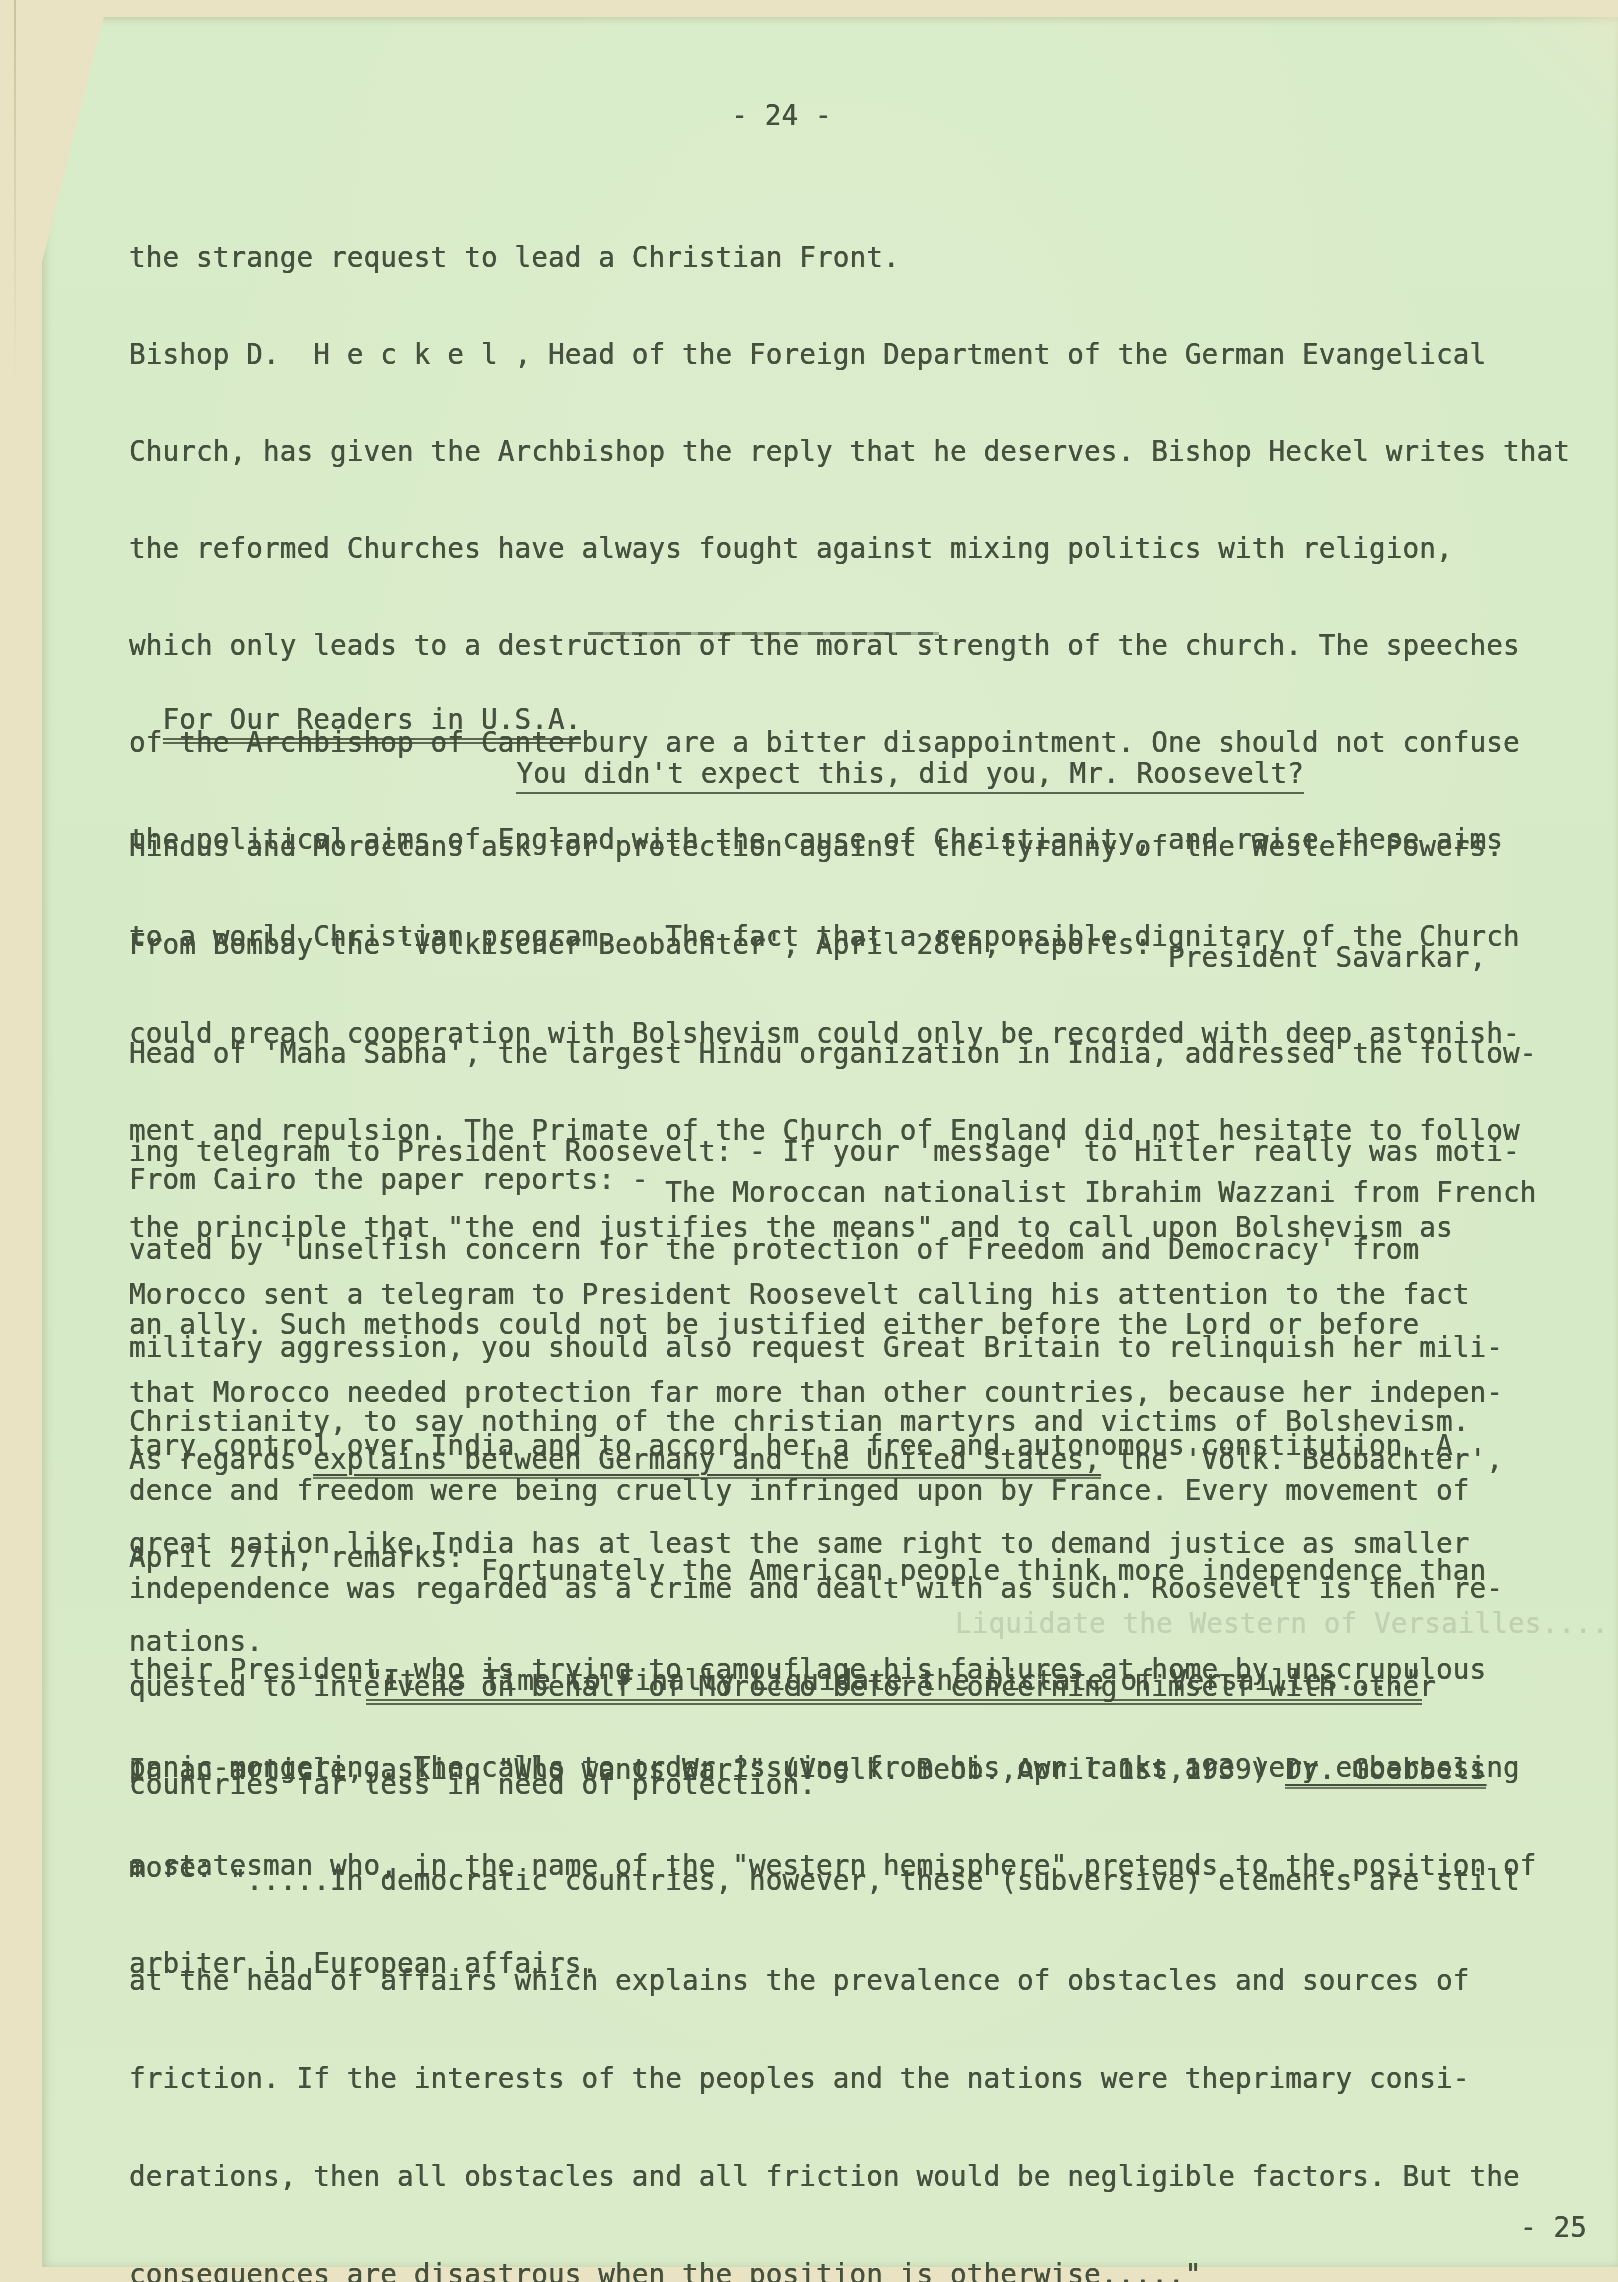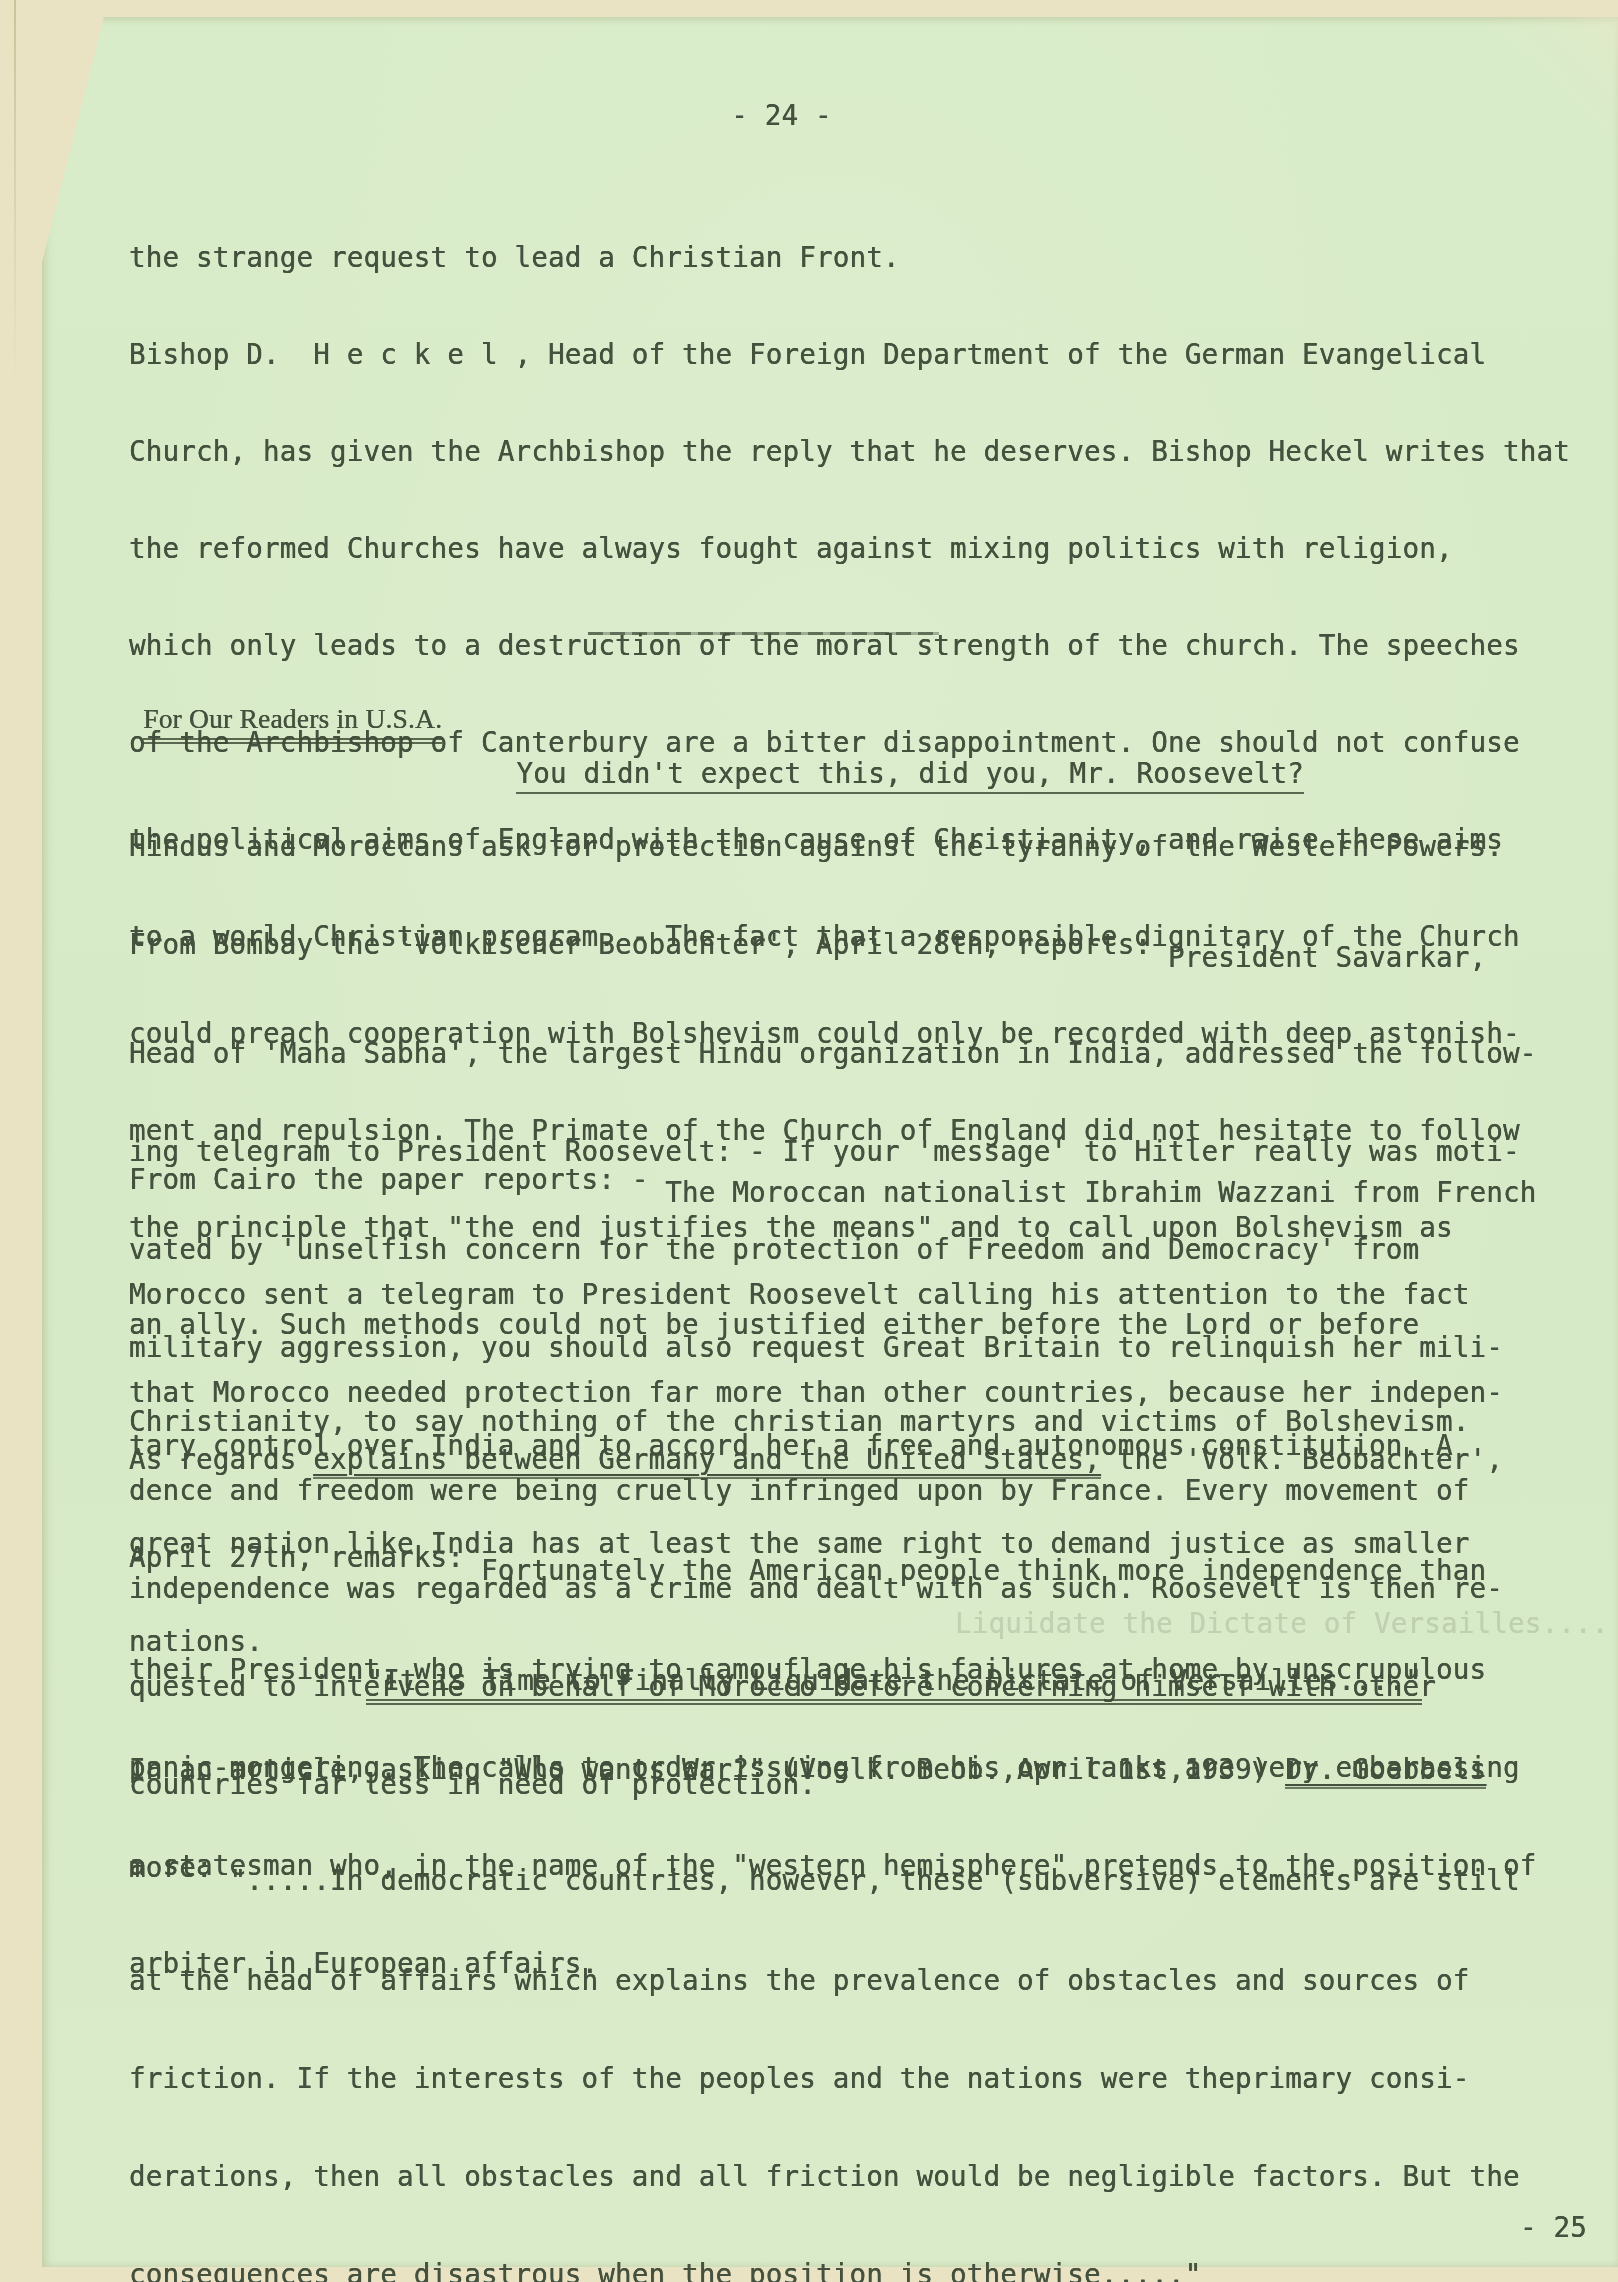--- a/index.html
+++ b/index.html
@@ -76,21 +76,21 @@
   <div class="ln">to a world Christian program. - The fact that a responsible dignitary of the Church</div>
   <div class="ln">could preach cooperation with Bolshevism could only be recorded with deep astonish-</div>
   <div class="ln">ment and repulsion. The Primate of the Church of England did not hesitate to follow</div>
   <div class="ln">the principle that "the end justifies the means" and to call upon Bolshevism as</div>
   <div class="ln">an ally. Such methods could not be justified either before the Lord or before</div>
   <div class="ln">Christianity, to say nothing of the christian martyrs and victims of Bolshevism.</div>
 </div>
 
 <div class="divider"></div>
 
-<div class="tw" style="left:129px;top:671px;font-family:Liberation Serif, serif;">
+<div class="tw" style="left:129px;top:671px;">
   <span class="ul-double">For Our Readers in U.S.A.</span>
 </div>
 
 <div class="tw block center" style="top:725px;">
   <span class="ul-single">You didn't expect this, did you, Mr. Roosevelt?</span>
 </div>
 
 <div class="tw block lh37" style="top:765px;">
   <div class="ln">Hindus and Moroccans ask for protection against the tyranny of the Western Powers.</div>
   <div class="ln"><span>From Bombay the 'Völkischer Beobachter', April 28th, reports: </span><span class="shift">President Savarkar,</span></div>
@@ -115,21 +115,21 @@
 
 <div class="tw block lh37" style="top:1378px;">
   <div class="ln"><span>As regards </span><span class="ul-phrase">explains between Germany and the United States,</span><span> the 'Völk. Beobachter',</span></div>
   <div class="ln"><span>April 27th, remarks: </span><span class="shift">Fortunately the American people think more independence than</span></div>
   <div class="ln gap15">their President, who is trying to camouflage his failures at home by unscrupulous</div>
   <div class="ln">panic-mongering. The calls to order issuing from his own ranks are very embarassing</div>
   <div class="ln">a statesman who, in the name of the "western hemisphere" pretends to the position of</div>
   <div class="ln">arbiter in European affairs.</div>
 </div>
 
-<div class="tw ghost" style="left:955px;top:1607px;width:661px;overflow:hidden;">Liquidate the Dictate of Versailles....</div>
+<div class="tw ghost" style="left:955px;top:1607px;width:661px;overflow:hidden;">Liquidate the Western of Versailles....</div>
 <div class="tw block center" style="top:1632px;">
   <span class="ul-double">"It is Time to Finally Liquidate the Dictate of Versailles...."</span>
 </div>
 
 <div class="tw block lh365" style="top:1688px;">
   <div class="ln"><span>In an article, asking "Who wants War?" (Voelk. Beob.,April 1st,1939) </span><span class="ul-phrase">Dr. Goebbels</span></div>
   <div class="ln"><span>more: </span><span class="shift">".....In democratic countries, however, these (subversive) elements are still</span></div>
   <div class="ln gap16">at the head of affairs which explains the prevalence of obstacles and sources of</div>
   <div class="ln">friction. If the interests of the peoples and the nations were theprimary consi-</div>
   <div class="ln">derations, then all obstacles and all friction would be negligible factors. But the</div>

